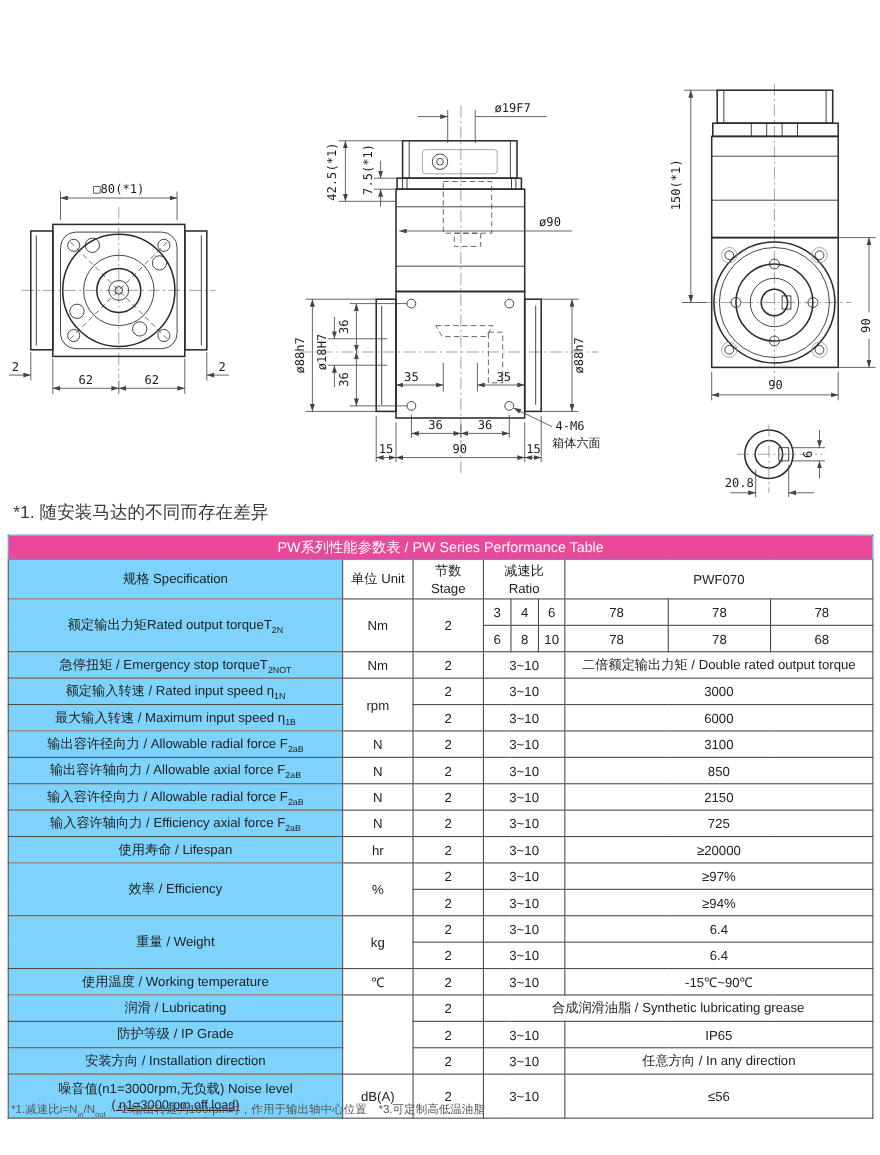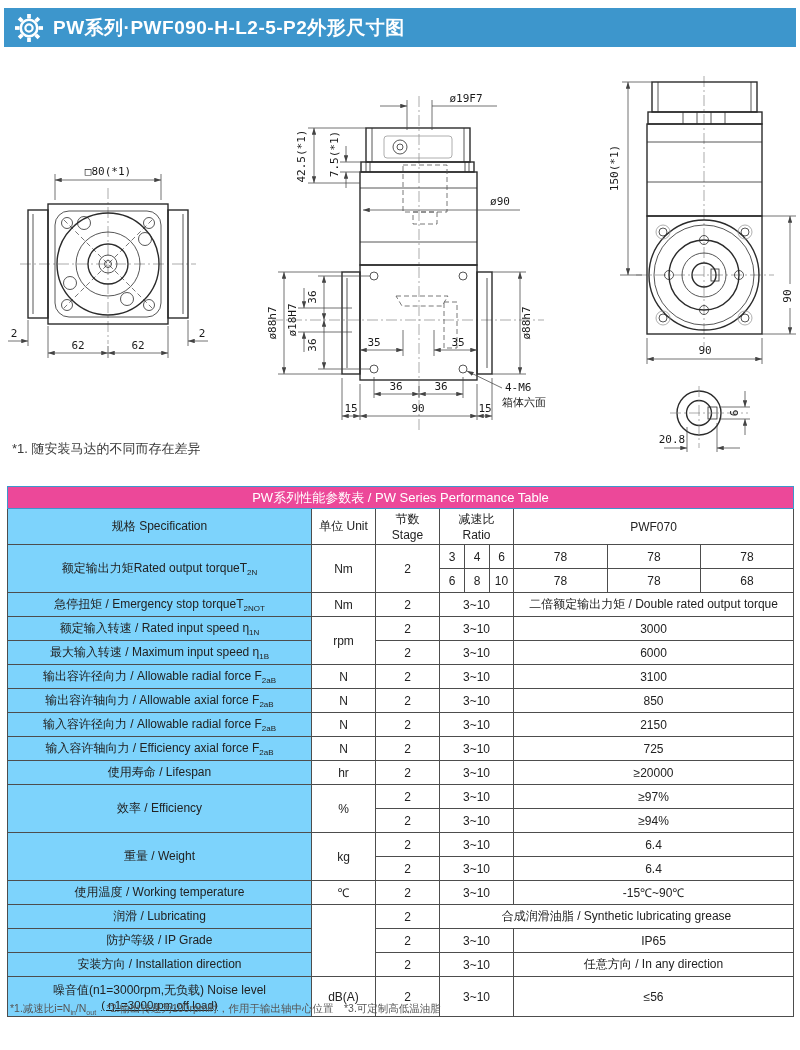--- a/index.html
+++ b/index.html
@@ -16,21 +16,21 @@
   .drawings { position:absolute; left:0; top:68px; }
   .obj  { fill:none; stroke:#2b2b2b; stroke-width:1.4; }
   .obj2 { fill:none; stroke:#2b2b2b; stroke-width:0.8; }
   .obj3 { fill:none; stroke:#9a9a9a; stroke-width:0.8; }
   .hid  { fill:none; stroke:#555;    stroke-width:0.8; stroke-dasharray:5 3; }
   .cl   { fill:none; stroke:#888;    stroke-width:0.7; stroke-dasharray:11 3 2 3; }
   .dim, .ext { fill:none; stroke:#444; stroke-width:0.75; }
   .dt  { font:11px "DejaVu Sans Mono", monospace; fill:#1a1a1a; text-anchor:middle; }
   .dts { font:11px "DejaVu Sans Mono", monospace; fill:#1a1a1a; text-anchor:start; }
 
-  .drawing-note { position:absolute; left:12px; top:440px; font-size:13px; color:#3a3a3a; }
+  .drawing-note { position:absolute; left:12px; top:456px; font-size:16px; color:#3a3a3a; }
 
   
   .pt { position:absolute; left:7px; top:486px; width:786px; border-collapse:collapse;
         table-layout:fixed; font-size:12px; }
   .pt td, .pt th { border:1px solid #4d4d4d; text-align:center; vertical-align:middle;
                    padding:0 3px; height:24px; font-weight:normal; overflow:hidden; }
   .pt .ttl { background:#ec4899; color:#fff; font-size:13px; height:22px; border:1px solid #3d96cc; }
   .pt .h  { height:36px; }
   .pt .spec { background:#7dd3fc; }
   .pt tr.tall td { height:40px; }
@@ -38,37 +38,20 @@
   .noise-l2 { font-size:11.5px;text-decoration:underline; }
 
   .footnote { position:absolute; left:10px; top:1002px; font-size:10.5px; color:#555; }
   .footnote sub { font-size:7px; }
 </style>
 </head>
 <body>
 
 <div class="page">
 
-  <div class="banner">
-    <svg width="30" height="30" viewBox="0 0 24 24">
-      <g stroke="#fff" stroke-width="3" stroke-linecap="butt">
-        <line x1="12" y1="0.8" x2="12" y2="4.4"></line>
-        <line x1="12" y1="0.8" x2="12" y2="4.4" transform="rotate(45 12 12)"></line>
-        <line x1="12" y1="0.8" x2="12" y2="4.4" transform="rotate(90 12 12)"></line>
-        <line x1="12" y1="0.8" x2="12" y2="4.4" transform="rotate(135 12 12)"></line>
-        <line x1="12" y1="0.8" x2="12" y2="4.4" transform="rotate(180 12 12)"></line>
-        <line x1="12" y1="0.8" x2="12" y2="4.4" transform="rotate(225 12 12)"></line>
-        <line x1="12" y1="0.8" x2="12" y2="4.4" transform="rotate(270 12 12)"></line>
-        <line x1="12" y1="0.8" x2="12" y2="4.4" transform="rotate(315 12 12)"></line>
-      </g>
-      <circle cx="12" cy="12" r="6.6" fill="none" stroke="#fff" stroke-width="2.1"></circle>
-      <circle cx="12" cy="12" r="2.9" fill="none" stroke="#fff" stroke-width="1.8"></circle>
-    </svg>
-    <span class="banner-title">PW系列·PWF090-H-L2-5-P2外形尺寸图</span>
-  </div>
 
   <svg class="drawings" width="800" height="412" viewBox="0 68 800 412">
     <defs>
       <marker id="arr" viewBox="0 0 10 6" markerWidth="10" markerHeight="6" refX="9" refY="3" orient="auto-start-reverse">
           <path d="M0,0 L9,3 L0,6 Z" fill="#444"></path>
         </marker>
       <pattern id="hatch" width="5" height="5" patternUnits="userSpaceOnUse" patternTransform="rotate(45)">
         <line x1="0" y1="0" x2="0" y2="5" stroke="#666" stroke-width="1"></line>
       </pattern>
     </defs>

